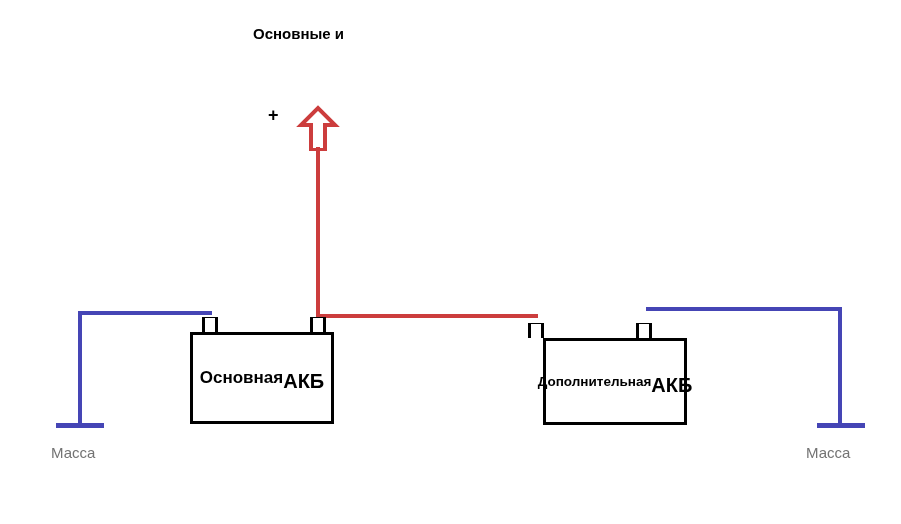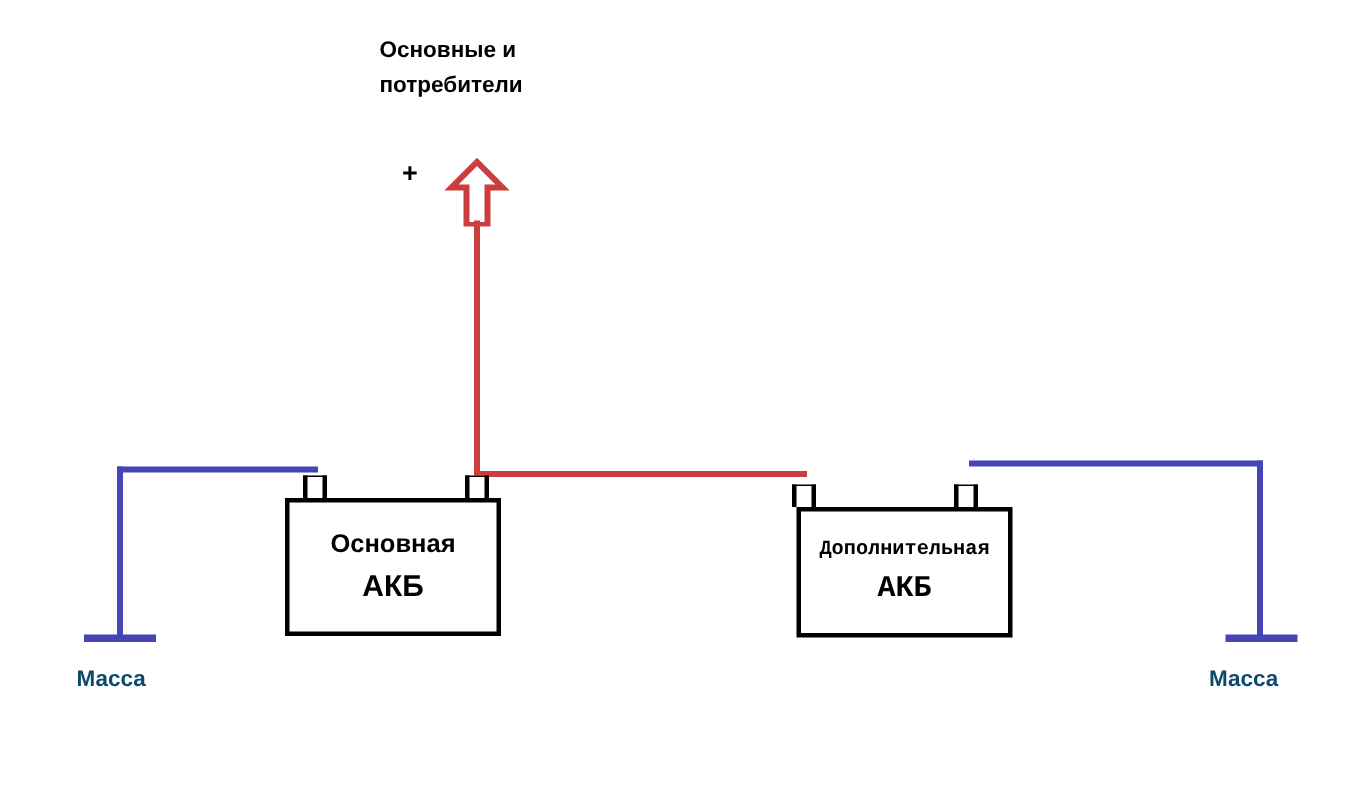--- a/index.html
+++ b/index.html
@@ -43,32 +43,31 @@
     position: absolute;
     left: 293px;
     top: 105px;
   }
   .battery {
     position: absolute;
     background: #ffffff;
     border: 3px solid #000000;
     box-sizing: border-box;
     display: flex;
-    flex-direction: column;
     align-items: center;
     justify-content: center;
     text-align: center;
     color: #000000;
     z-index: 3;
   }
   .battery .b-line1 { font-weight: bold; }
   .battery .b-line2 { font-weight: bold; font-size: 20px; margin-top: 7px; }
   .battery.main { left: 190px; top: 332px; width: 144px; height: 92px; }
   .battery.main .b-line1 { font-size: 17px; }
-  .battery.aux  { left: 531px; top: 338px; width: 144px; height: 87px; font-family: Liberation Mono, monospace; }
+  .battery.aux  { left: 543px; top: 338px; width: 144px; height: 87px; }
   .battery.aux .b-line1 { font-size: 13.5px; }
 
   .terminal {
     position: absolute;
     width: 10px;
     height: 14px;
     background: #ffffff;
     border-left: 3px solid #000000;
     border-right: 3px solid #000000;
     border-top: 1px solid #000000;
@@ -77,33 +76,32 @@
   }
   .ground-bar {
     position: absolute;
     height: 5px;
     width: 48px;
     background: #4545b5;
   }
   .ground-label {
     position: absolute;
     font-size: 15px;
-    font-weight: bold;
-    color: #0c4a6e;
+    font-weight: normal;
+    color: #737373;
     white-space: nowrap;
   }
 </style>
 </head>
 <body>
 
 <div class="canvas">
 
   <div class="consumers-label">
     <div>Основные и</div>
-    <div>потребители</div>
   </div>
 
   <div class="plus-sign">+</div>
 
   <svg class="arrow-svg" width="50" height="46" viewBox="0 0 50 46">
     <polygon points="18,45 18,20 8,20 25,3 42,20 32,20 32,45" fill="#ffffff" stroke="#cc3d3d" stroke-width="4" stroke-linejoin="miter"></polygon>
   </svg>
 
   <div class="wire red" style="left:316px; top:147px; width:4px; height:171px;"></div>
 

